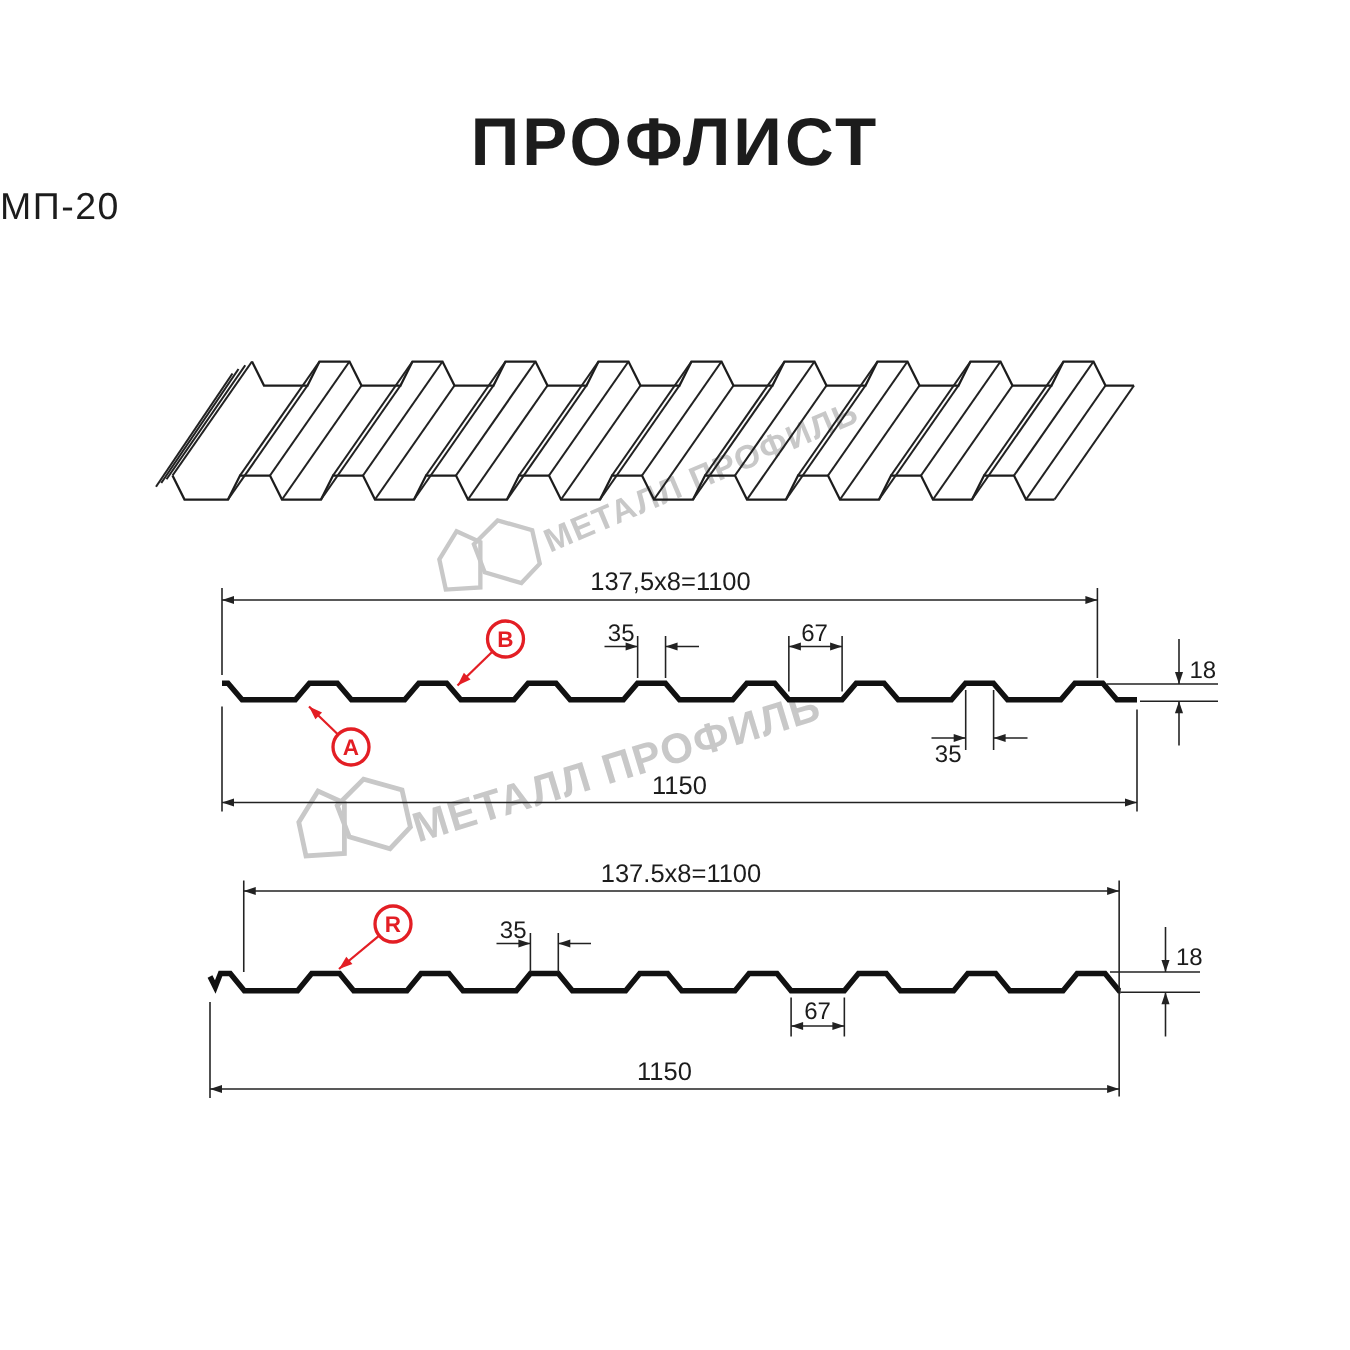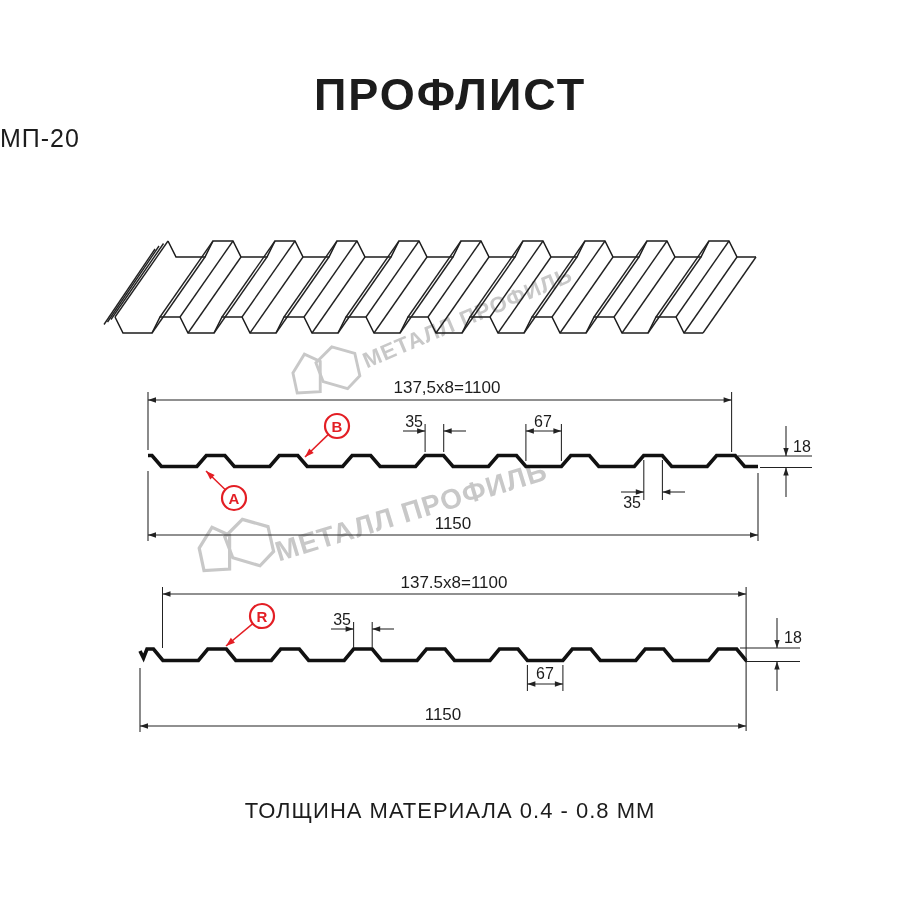--- a/index.html
+++ b/index.html
@@ -172,14 +172,13 @@
         <polygon points="140,726 148,723.3 148,728.7" fill="#222222"></polygon>
         <polygon points="746.1,726 738.1,723.3 738.1,728.7" fill="#222222"></polygon>
         <text x="443" y="720" text-anchor="middle" font-size="17" fill="#1c1c1c" font-family="&quot;Liberation Sans&quot;, sans-serif">1150</text>
         <circle cx="262" cy="616" r="12" fill="none" stroke="#e31e24" stroke-width="2.2"></circle>
         <text x="262" y="621.5" text-anchor="middle" font-size="15" font-weight="bold" fill="#e31e24" font-family="&quot;Liberation Sans&quot;, sans-serif">R</text>
         <line x1="252.7813446448315" y1="623.6822127959738" x2="226" y2="646" stroke="#e31e24" stroke-width="1.5"></line>
         <polygon points="0,0 -9,3.2 -9,-3.2" fill="#e31e24" transform="translate(226,646) rotate(140.19442890773482)"></polygon>
       </g>
     </svg>
 
-  <div class="footer">ТОЛЩИНА МАТЕРИАЛА 0.4 - 0.8 ММ</div>
 </div>
 
 </body></html>

